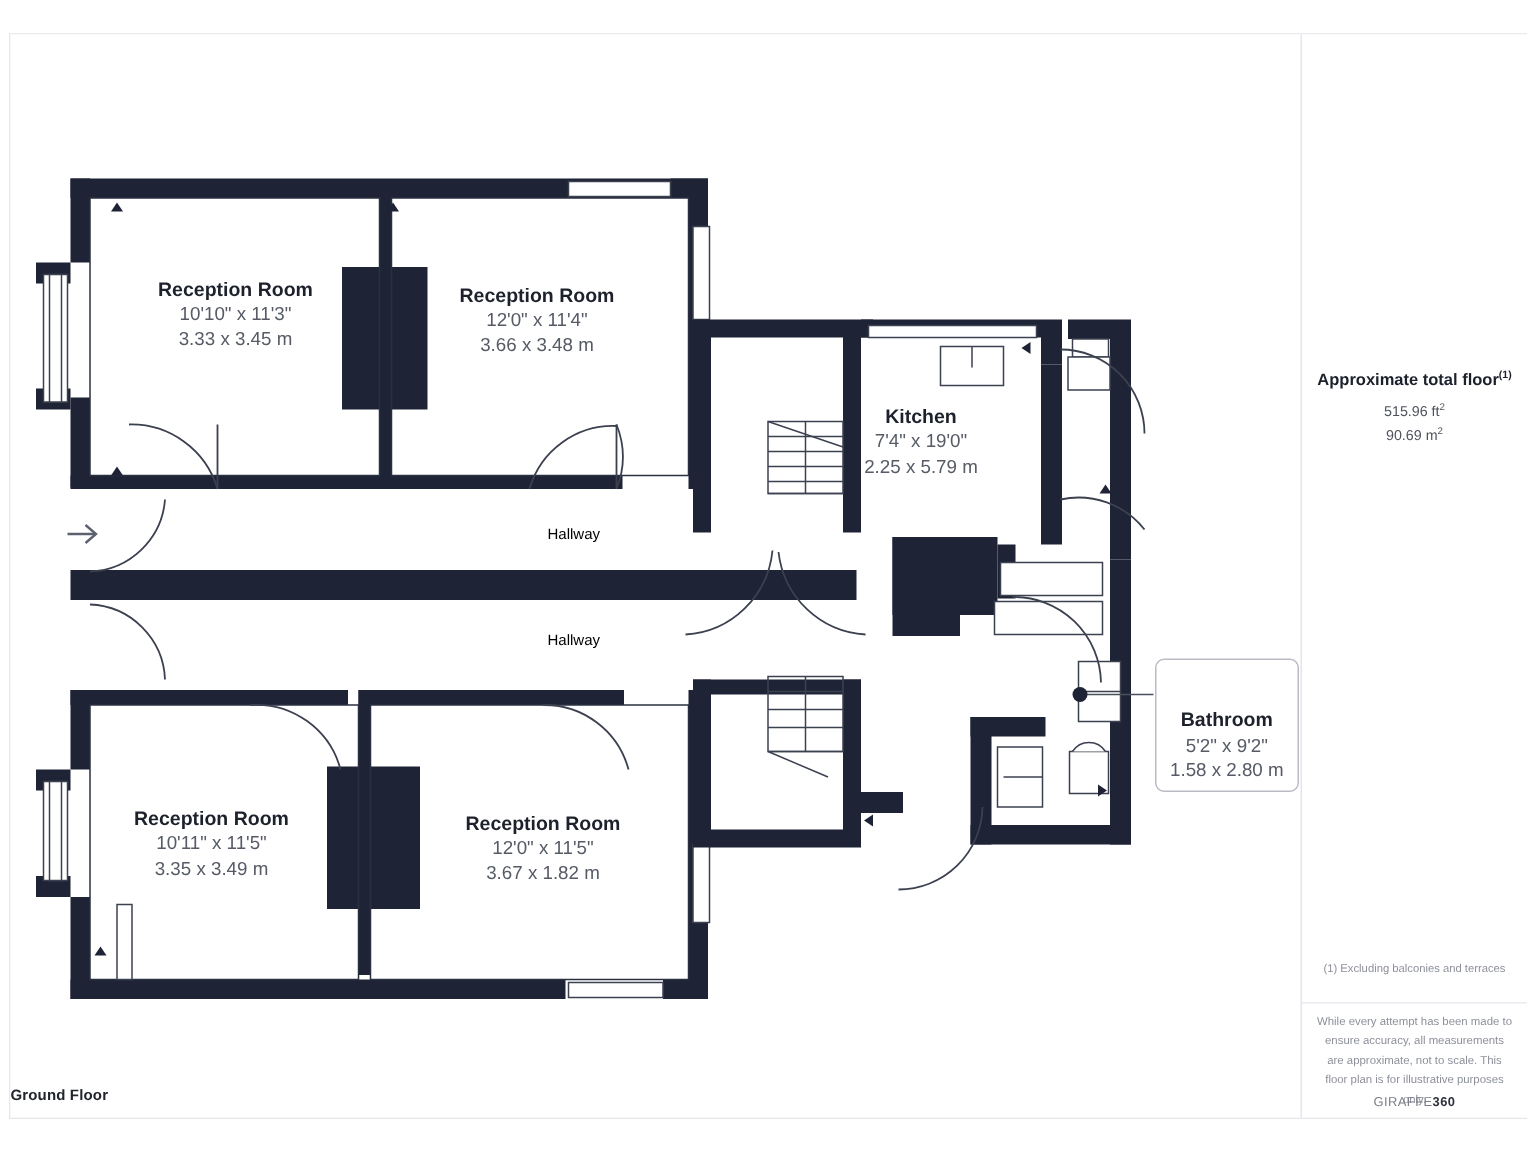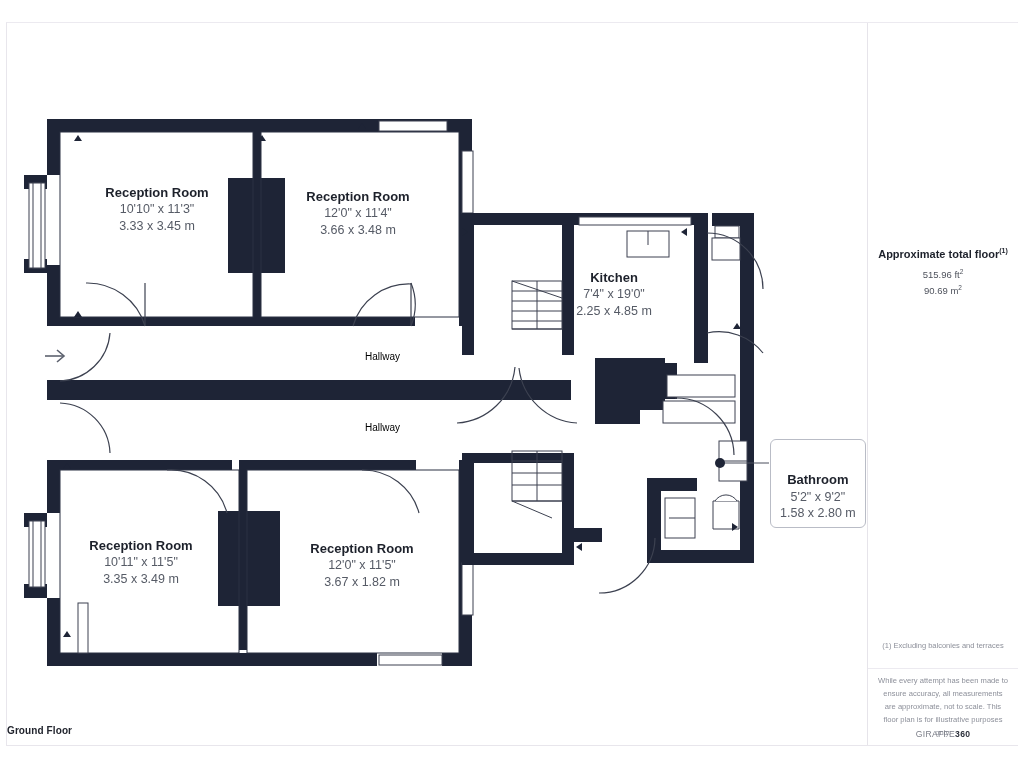--- a/index.html
+++ b/index.html
@@ -337,21 +337,21 @@
 
     <div class="room-label" style="left:296px; top:165px; width:110px;">
       <span class="rname">Reception Room</span>
       <span class="rdim">12'0" x 11'4"</span>
       <span class="rdim">3.66 x 3.48 m</span>
     </div>
 
     <div class="room-label" style="left:560px; top:246px; width:94px;">
       <span class="rname">Kitchen</span>
       <span class="rdim">7'4" x 19'0"</span>
-      <span class="rdim">2.25 x 4.85 m</span>
+      <span class="rdim">2.25 x 5.79 m</span>
     </div>
 
     <div class="room-label" style="left:79px; top:514px; width:110px;">
       <span class="rname">Reception Room</span>
       <span class="rdim">10'11" x 11'5"</span>
       <span class="rdim">3.35 x 3.49 m</span>
     </div>
 
     <div class="room-label" style="left:300px; top:517px; width:110px;">
       <span class="rname">Reception Room</span>

